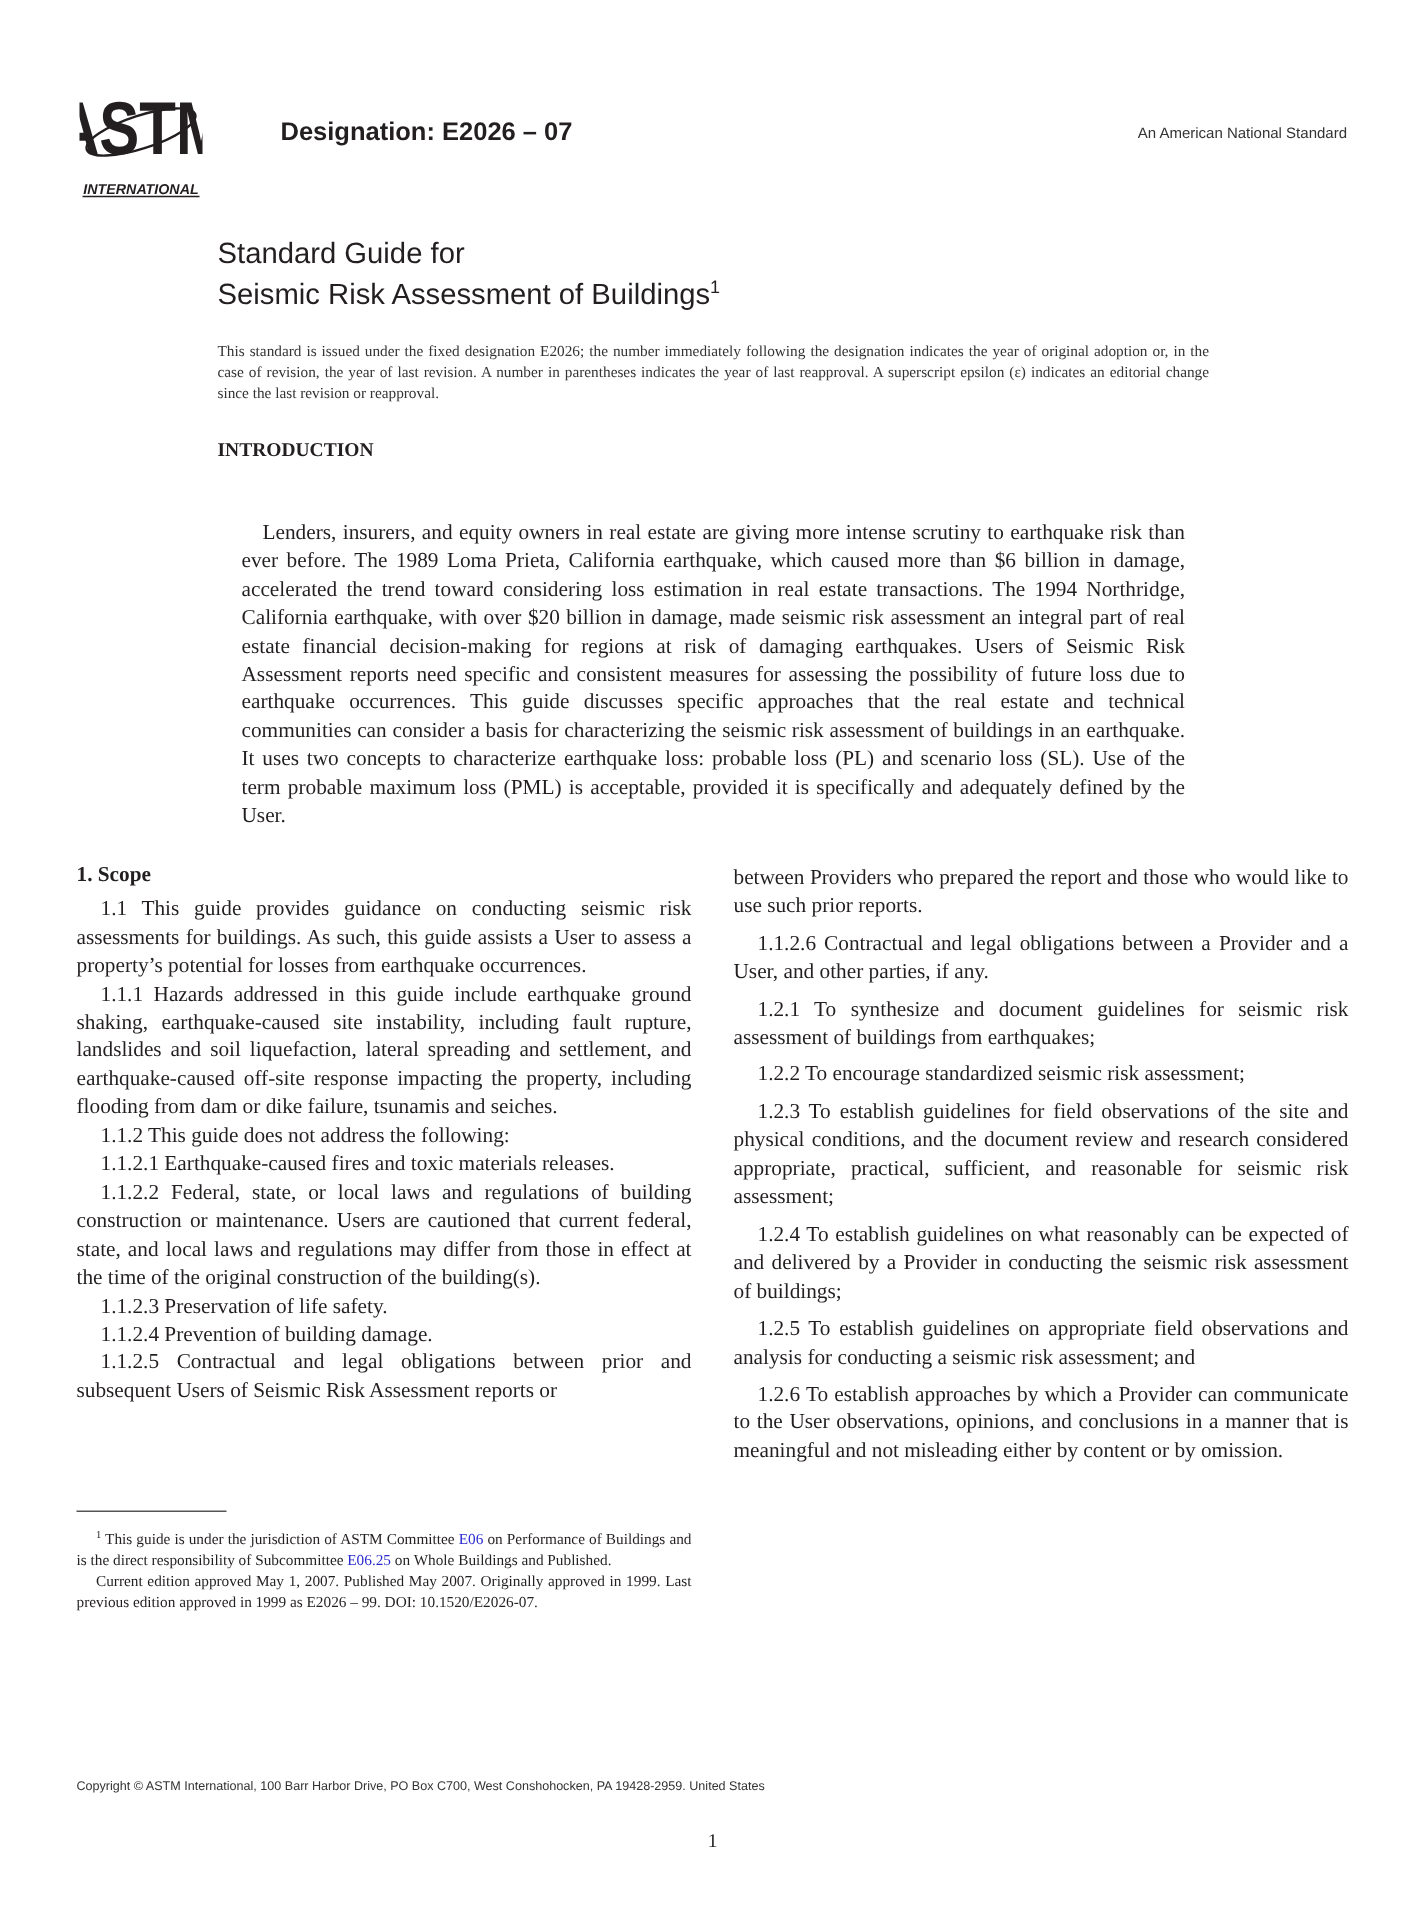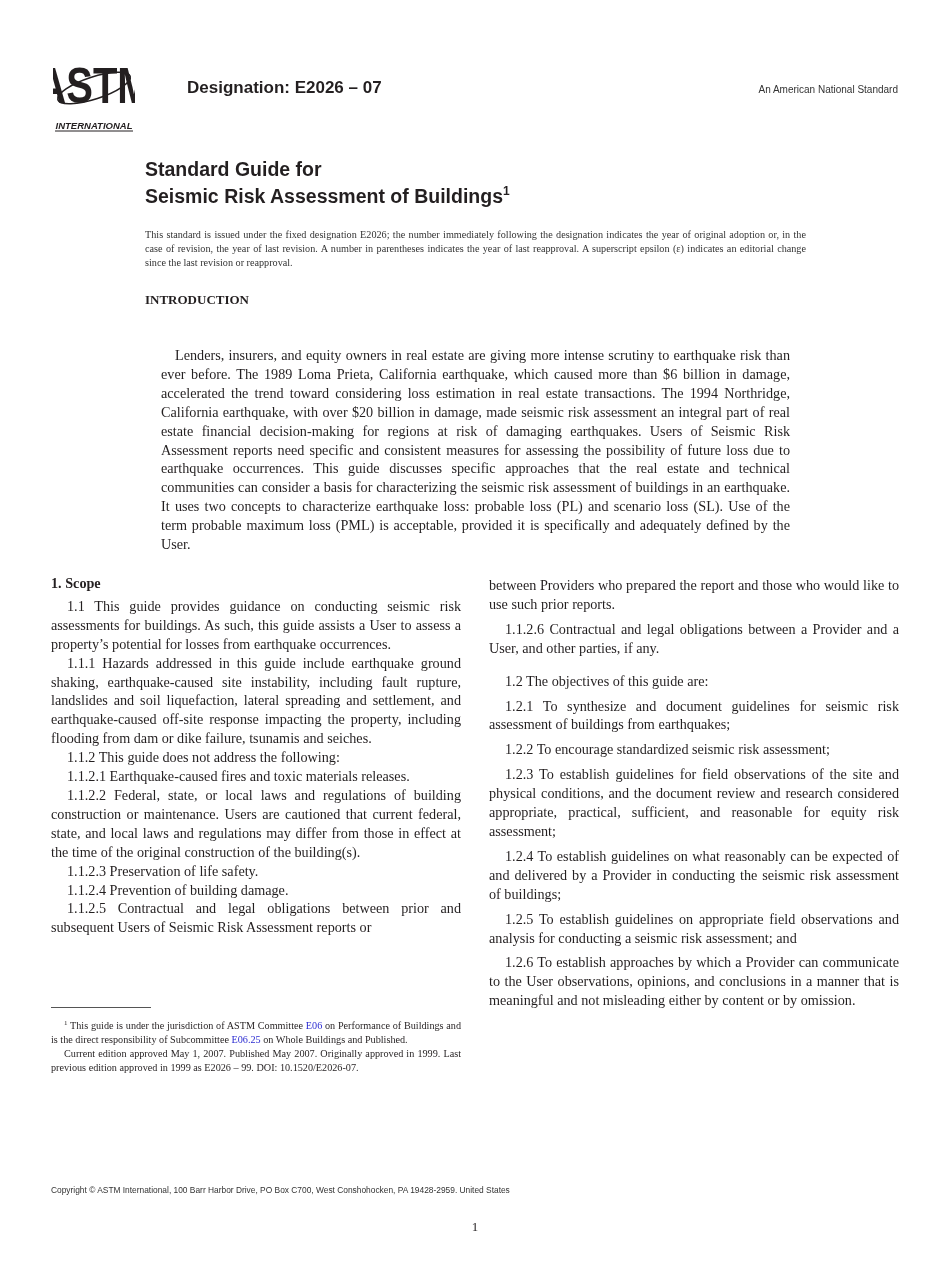--- a/index.html
+++ b/index.html
@@ -4,21 +4,21 @@
 <style>
   html, body { margin: 0; padding: 0; background: #ffffff; }
   body { width: 950px; height: 1272px; position: relative; overflow: hidden; color: #231f20; }
   .sans { font-family: "Liberation Sans", sans-serif; }
   .serif { font-family: "Liberation Serif", serif; }
 
   .logo { position: absolute; left: 53px; top: 58px; width: 82px; height: 74px; }
   .designation { position: absolute; left: 145px; top: 78px; font-size: 17px; font-weight: bold; margin-left: 42px; }
   .ans { position: absolute; right: 52px; top: 84px; font-size: 10px; color: #333; }
 
-  .title { position: absolute; left: 145px; top: 158px; font-size: 19.5px; font-weight: bold; line-height: 22px; }
+  .title { position: absolute; left: 145px; top: 158px; font-size: 19.5px; font-weight: normal; line-height: 22px; }
   .title sup { font-size: 12px; }
 
   .issued { position: absolute; left: 145px; top: 228px; width: 661px; font-size: 10.2px; line-height: 13.8px; text-align: justify; color: #333; }
 
   .intro-head { position: absolute; left: 145px; top: 292px; width: 661px; text-align: left; font-size: 13px; font-weight: bold; }
   .intro { position: absolute; left: 145px; top: 330px; width: 661px; font-size: 14.2px; line-height: 18.9px; text-align: justify; }
   .intro p { margin: 16px; text-indent: 14px; }
 
   .col { position: absolute; top: 574px; width: 410px; font-size: 14.2px; line-height: 18.9px; text-align: justify; }
   .col.left { left: 51px; }
@@ -71,24 +71,23 @@
   <p>1.1.2.1 Earthquake-caused fires and toxic materials releases.</p>
   <p>1.1.2.2 Federal, state, or local laws and regulations of building construction or maintenance. Users are cautioned that current federal, state, and local laws and regulations may differ from those in effect at the time of the original construction of the building(s).</p>
   <p>1.1.2.3 Preservation of life safety.</p>
   <p>1.1.2.4 Prevention of building damage.</p>
   <p>1.1.2.5 Contractual and legal obligations between prior and subsequent Users of Seismic Risk Assessment reports or</p>
 </div>
 
 <div class="col right serif" style="top:576px;">
   <p class="noind">between Providers who prepared the report and those who would like to use such prior reports.</p>
   <p class="gap">1.1.2.6 Contractual and legal obligations between a Provider and a User, and other parties, if any.</p>
-  <p class="gap2">1.2 The objectives of this guide are:</p>
   <p class="gap">1.2.1 To synthesize and document guidelines for seismic risk assessment of buildings from earthquakes;</p>
   <p class="gap">1.2.2 To encourage standardized seismic risk assessment;</p>
-  <p class="gap">1.2.3 To establish guidelines for field observations of the site and physical conditions, and the document review and research considered appropriate, practical, sufficient, and reasonable for equity risk assessment;</p>
+  <p class="gap">1.2.3 To establish guidelines for field observations of the site and physical conditions, and the document review and research considered appropriate, practical, sufficient, and reasonable for seismic risk assessment;</p>
   <p class="gap">1.2.4 To establish guidelines on what reasonably can be expected of and delivered by a Provider in conducting the seismic risk assessment of buildings;</p>
   <p class="gap">1.2.5 To establish guidelines on appropriate field observations and analysis for conducting a seismic risk assessment; and</p>
   <p class="gap">1.2.6 To establish approaches by which a Provider can communicate to the User observations, opinions, and conclusions in a manner that is meaningful and not misleading either by content or by omission.</p>
 </div>
 
 <div class="fn-rule"></div>
 <div class="footnote serif">
   <p><sup style="font-size:7px;">1</sup><span> This guide is under the jurisdiction of ASTM Committee </span><span class="link">E06</span><span> on Performance of Buildings and is the direct responsibility of Subcommittee </span><span class="link">E06.25</span><span> on Whole Buildings and Published.</span></p>
   <p>Current edition approved May 1, 2007. Published May 2007. Originally approved in 1999. Last previous edition approved in 1999 as E2026 – 99. DOI: 10.1520/E2026-07.</p>
 </div>

